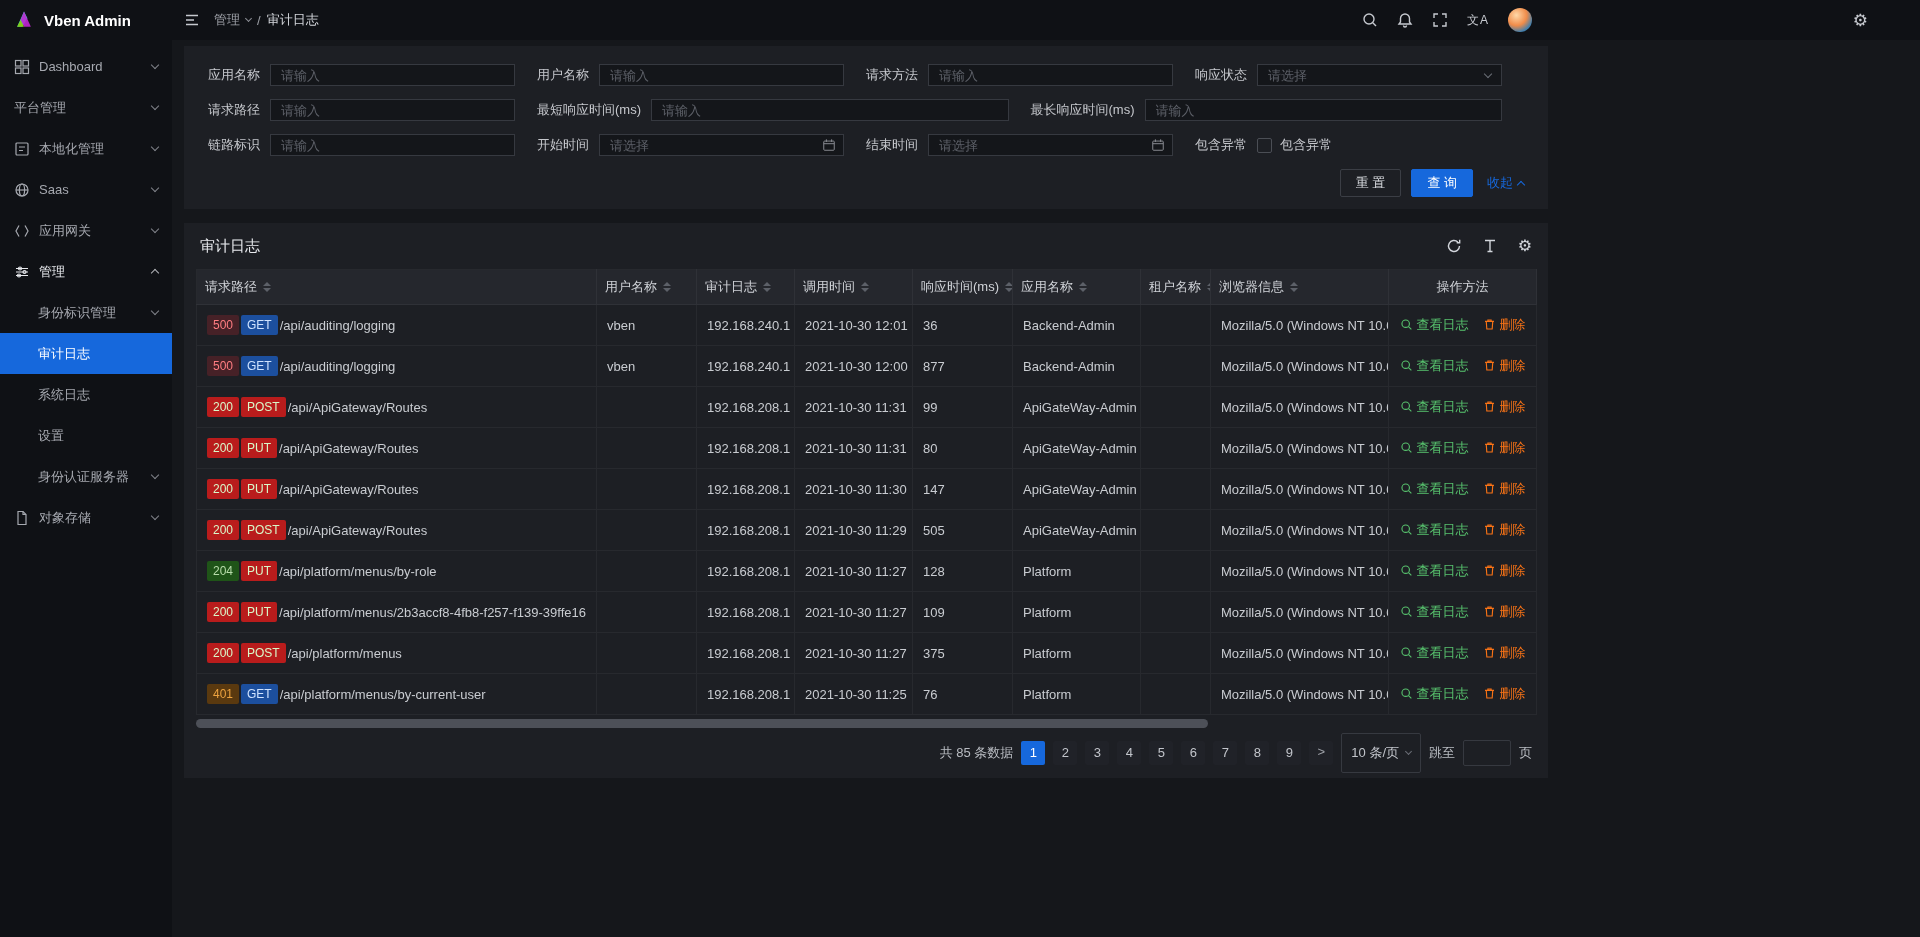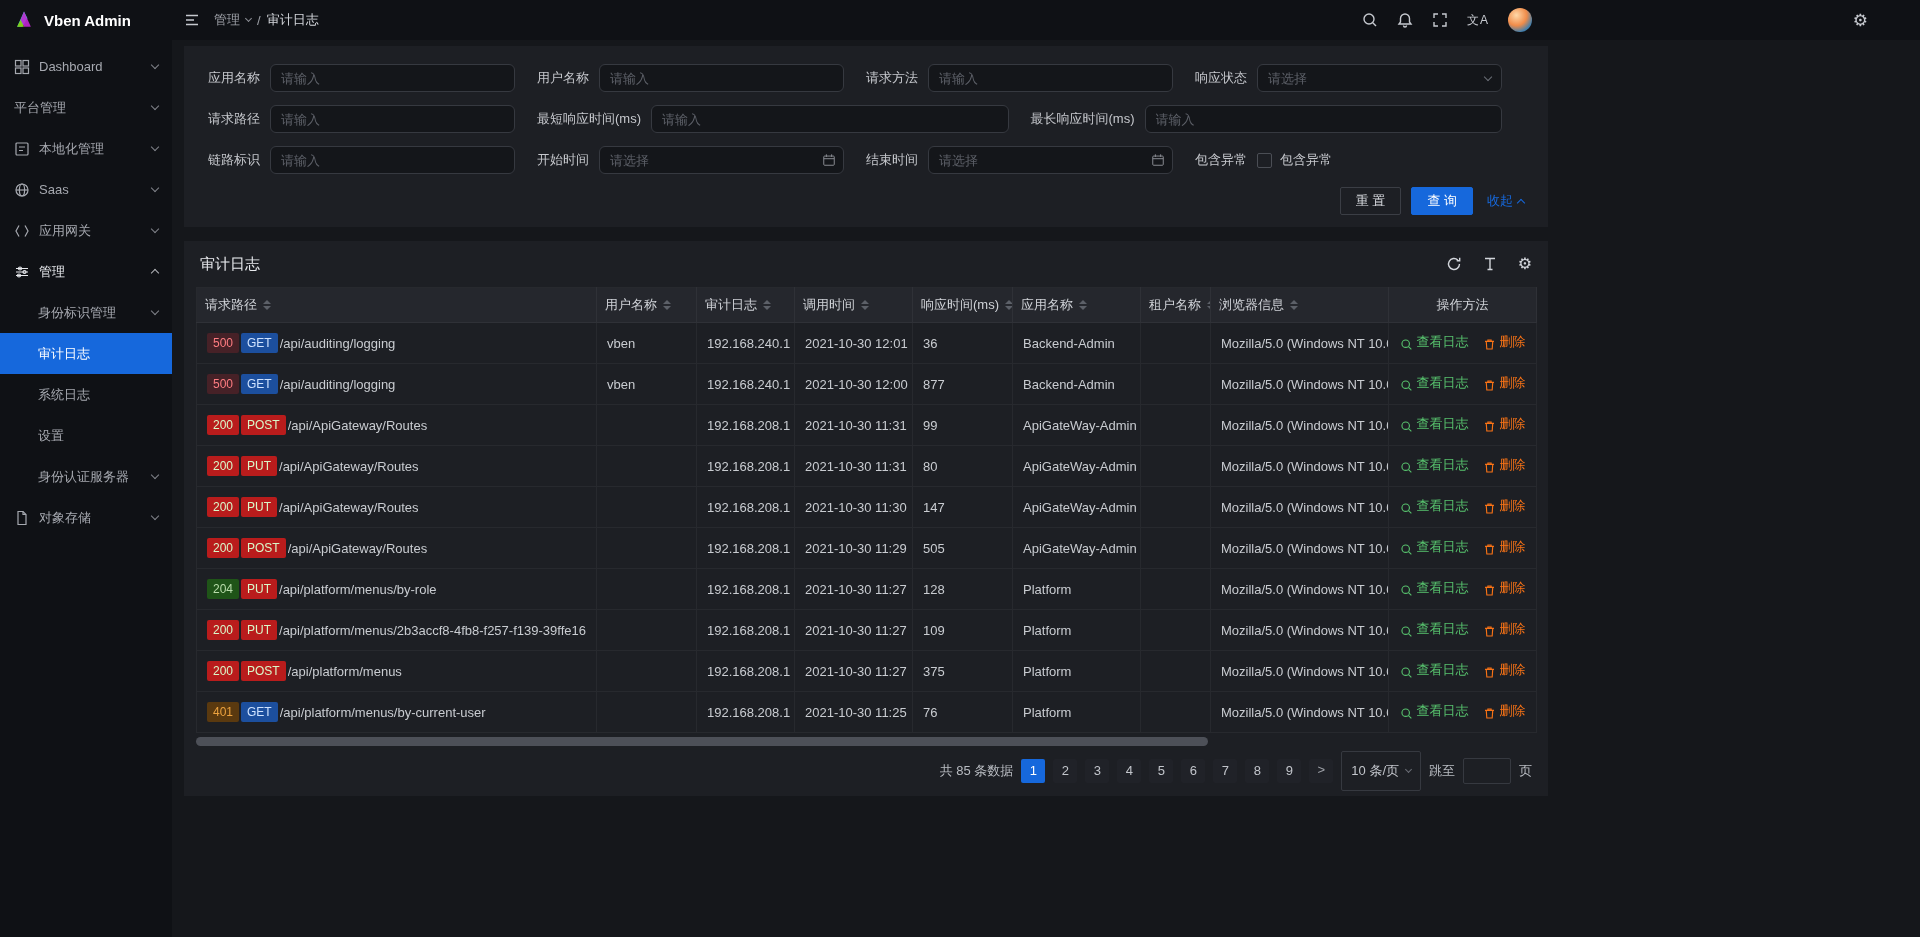--- a/index.html
+++ b/index.html
@@ -45,22 +45,22 @@
   .main { position:absolute; left:172px; top:40px; width:1388px; }
   .card { background:#1d1f24; width:1364px; margin-left:12px; }
 
   
   .filter-card { margin-top:6px; padding:18px 24px 12px; }
   .f-row { display:flex; margin-bottom:13px; }
   .f-cell { display:flex; align-items:center; width:25%; padding-right:22px; }
   .f-cell.wide { width:37.5%; }
   .f-label { font-size:13px; color:#c6c8cd; margin-right:10px; white-space:nowrap; }
   .ctrl { position:relative; flex:1; display:flex; align-items:center; }
-  .ctrl input { width:100%; height:28px; background:#14161a; border:1px solid #363940;
-    border-radius:6px; color:#0ea5e9; font-size:13px; padding:0 10px;
+  .ctrl input { width:100%; height:22px; background:#14161a; border:1px solid #363940;
+    border-radius:0; color:#0ea5e9; font-size:13px; padding:0 10px;
     font-family:"Liberation Sans", sans-serif; outline:none; }
   .ctrl input::placeholder { color:#5d6068; }
   .ctrl .sel-caret { position:absolute; right:11px; width:6px; height:6px; color:#6a6e76; }
   .ctrl .cal-ic { position:absolute; right:8px; display:inline-flex; }
   .ctrl .cal-ic svg { stroke:#8b8e95; fill:none; stroke-width:1.1; }
   .checkbox { width:15px; height:15px; border:1px solid #4b4e55; border-radius:2px;
     background:transparent; margin-right:8px; flex:none; cursor:pointer; }
   .cb-text { font-size:13px; color:#c6c8cd; }
   .f-actions { display:flex; justify-content:flex-end; align-items:center; gap:10px; margin-top:3px; }
   .btn { height:28px; padding:0 15px; font-size:13px; border-radius:2px; cursor:pointer;
@@ -96,21 +96,21 @@
   .c-path-cell { display:flex; align-items:center; gap:2px; height:40px; }
   .tag { display:inline-block; min-width:32px; text-align:center; height:20px; line-height:20px;
     padding:0 6px; border-radius:2px; font-size:12px; flex:none; }
   .tag-red       { background:#462127; color:#ff7d82; }
   .tag-blue      { background:#1c4f9e; color:#cfe3ff; }
   .tag-green     { background:#b91c1c; color:#d9f7c8; }
   .tag-green-dim { background:#1f5418; color:#b8dcaa; }
   .tag-orange    { background:#5a390f; color:#eca23f; }
   .path-text { overflow:hidden; }
   .c-actions-cell { text-align:center; }
-  .act { display:inline-flex; align-items:flex-end; gap:4px; cursor:pointer; font-size:13px; }
+  .act { display:inline-flex; align-items:center; gap:4px; cursor:pointer; font-size:13px; }
   .act svg { stroke:currentColor; fill:none; stroke-width:1.4; }
   .act em { font-style:normal; }
   .act.view { color:#57c16d; margin-right:14px; }
   .act.del  { color:#f97316; }
 
   .hscroll { height:9px; margin:4px 12px 2px; position:relative; }
   .hscroll .thumb { position:absolute; left:0; top:0; height:9px; width:75.5%;
     background:#4d5058; border-radius:5px; cursor:pointer; }
 
   

